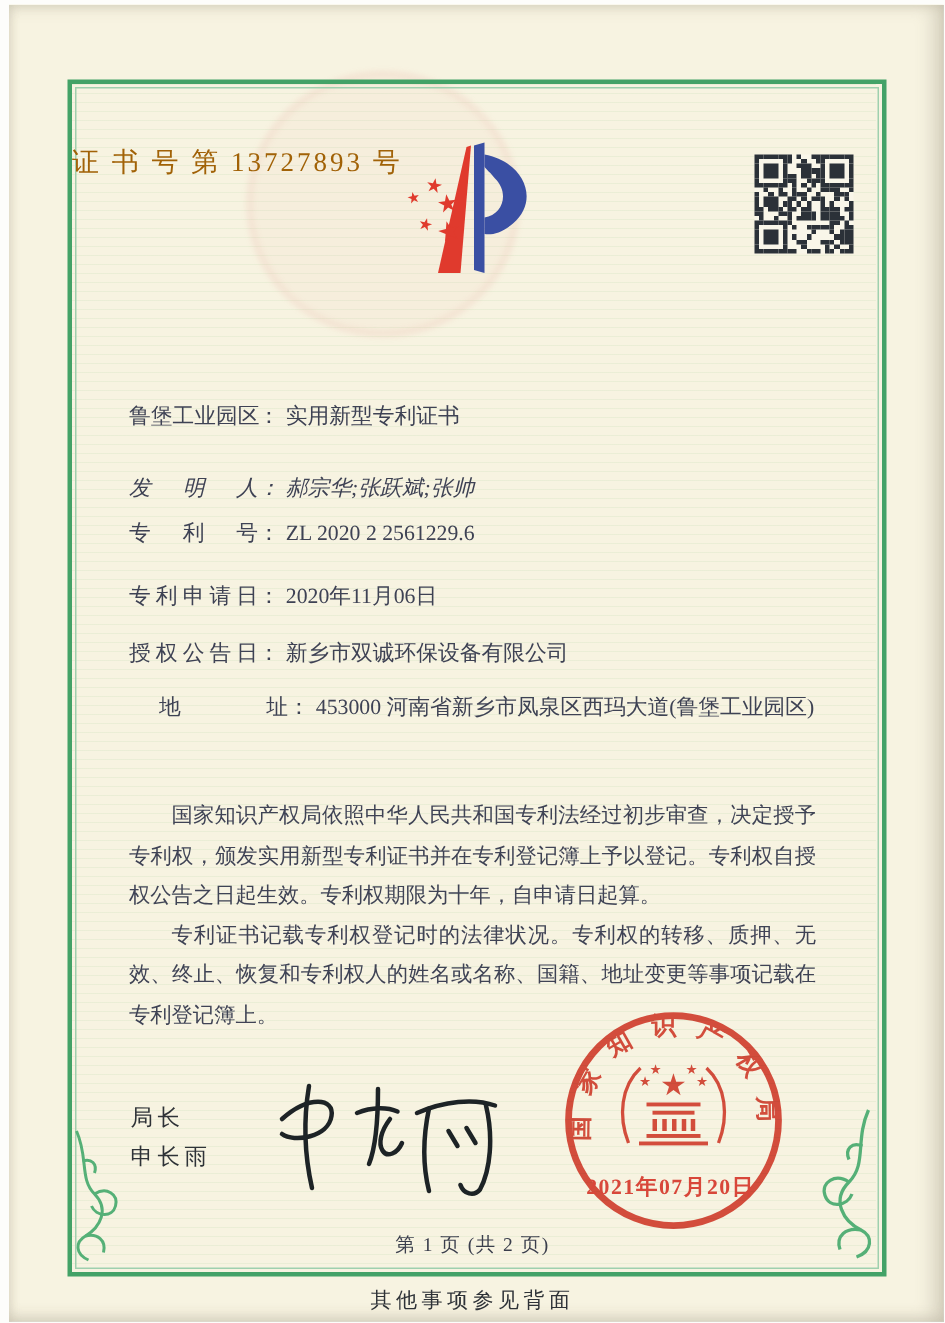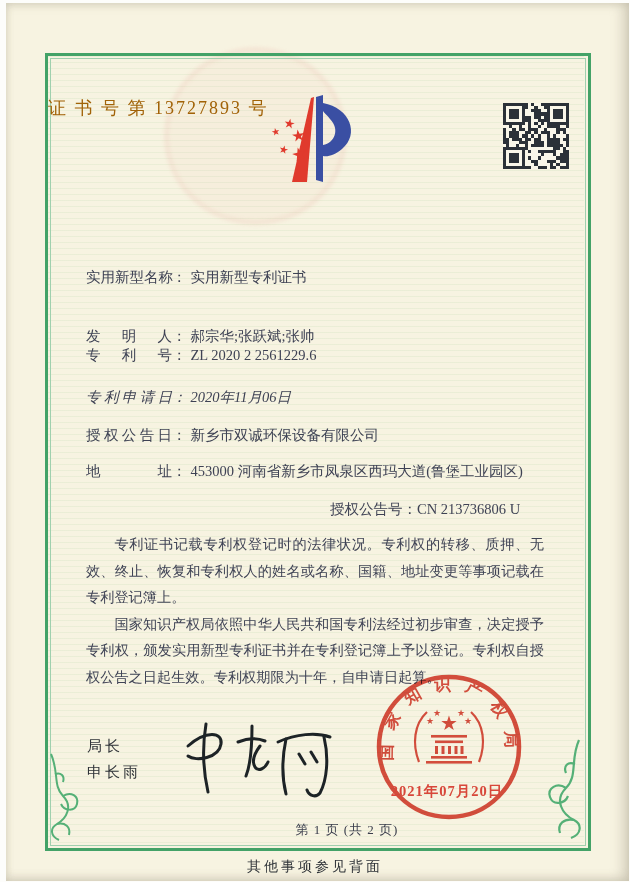--- a/index.html
+++ b/index.html
@@ -31,21 +31,21 @@
   .paras{position:absolute;left:86px;top:531px;width:458px;color:#3f4355;font-size:14.2px;
          line-height:26.5px;text-align:justify;}
   .paras p{margin:0;text-indent:2em;}
   .officer{position:absolute;left:87px;top:733px;font-family:"Liberation Sans","DejaVu Sans",sans-serif;
            font-size:15px;color:#2e3237;letter-spacing:3px;line-height:26px;}
   .signature{position:absolute;left:178px;top:712px;}
   .seal{position:absolute;left:374px;top:672px;mix-blend-mode:multiply;opacity:.95;}
   .seal-date{position:absolute;left:366px;top:782px;width:162px;text-align:center;color:#d8473a;
              font-size:14.5px;letter-spacing:1px;font-weight:bold;}
   .page-num{position:absolute;left:45px;top:821px;width:540px;text-align:center;font-size:13px;
-            color:#3a3e4c;letter-spacing:1px;padding-left:32px;}
+            color:#3a3e4c;letter-spacing:1px;}
   .back-note{position:absolute;left:0;top:858px;width:630px;text-align:center;font-size:14px;
              color:#2e3237;letter-spacing:3px;}
   .flourish{position:absolute;}
   .fl-left{left:47px;top:752px;}
   .fl-right{left:532px;top:738px;transform:scaleX(-1);}
 </style>
 </head>
 <body>
 
 <div class="stage">
@@ -509,48 +509,45 @@
       <div></div>
       <div style="background: transparent;"></div>
       <div></div>
       <div></div>
       <div></div>
     </div>
 
 
   <div class="fields">
     <div class="frow" style="top:0;">
-      <span class="lbl">实用新型名称</span><span class="sep">：</span><span>实用新型专利证书</span>
+      <span class="lbl">鲁堡工业园区</span><span class="sep">：</span><span>实用新型专利证书</span>
     </div>
-    <div class="frow" style="top:59px;">
+    <div class="frow" style="top:48px;font-style:italic;">
       <span class="lbl">发明人</span><span class="sep">：</span><span>郝宗华;张跃斌;张帅</span>
     </div>
     <div class="frow" style="top:78px;">
       <span class="lbl">专利号</span><span class="sep">：</span><span>ZL 2020 2 2561229.6</span>
     </div>
-    <div class="frow" style="top:120px;font-style:italic;">
+    <div class="frow" style="top:120px;">
       <span class="lbl">专利申请日</span><span class="sep">：</span><span>2020年11月06日</span>
     </div>
     <div class="frow" style="top:158px;">
       <span class="lbl">授权公告日</span><span class="sep">：</span><span>新乡市双诚环保设备有限公司</span>
     </div>
-    <div class="frow" style="top:194px;">
+    <div class="frow" style="top:194px;margin-left:20px;">
       <span class="lbl">地址</span><span class="sep">：</span><span>453000 河南省新乡市凤泉区西玛大道(鲁堡工业园区)</span>
     </div>
   </div>
 
   <div class="grant">
-    <span class="pair2">
-      <span>授权公告号</span><span>：</span><span>CN 213736806 U</span>
-    </span>
   </div>
 
   <div class="paras">
+    <p>国家知识产权局依照中华人民共和国专利法经过初步审查，决定授予专利权，颁发实用新型专利证书并在专利登记簿上予以登记。专利权自授权公告之日起生效。专利权期限为十年，自申请日起算。</p>
     <p>专利证书记载专利权登记时的法律状况。专利权的转移、质押、无效、终止、恢复和专利权人的姓名或名称、国籍、地址变更等事项记载在专利登记簿上。</p>
-    <p>国家知识产权局依照中华人民共和国专利法经过初步审查，决定授予专利权，颁发实用新型专利证书并在专利登记簿上予以登记。专利权自授权公告之日起生效。专利权期限为十年，自申请日起算。</p>
   </div>
 
   <div class="officer">
     <div>局长</div>
     <div>申长雨</div>
   </div>
 
   <svg class="signature" width="156" height="86" viewBox="0 0 156 86">
     <g fill="none" stroke="#1d2326" stroke-width="3" stroke-linecap="round">
       <path d="M28,12 C24,36 25,58 30,80"></path>

